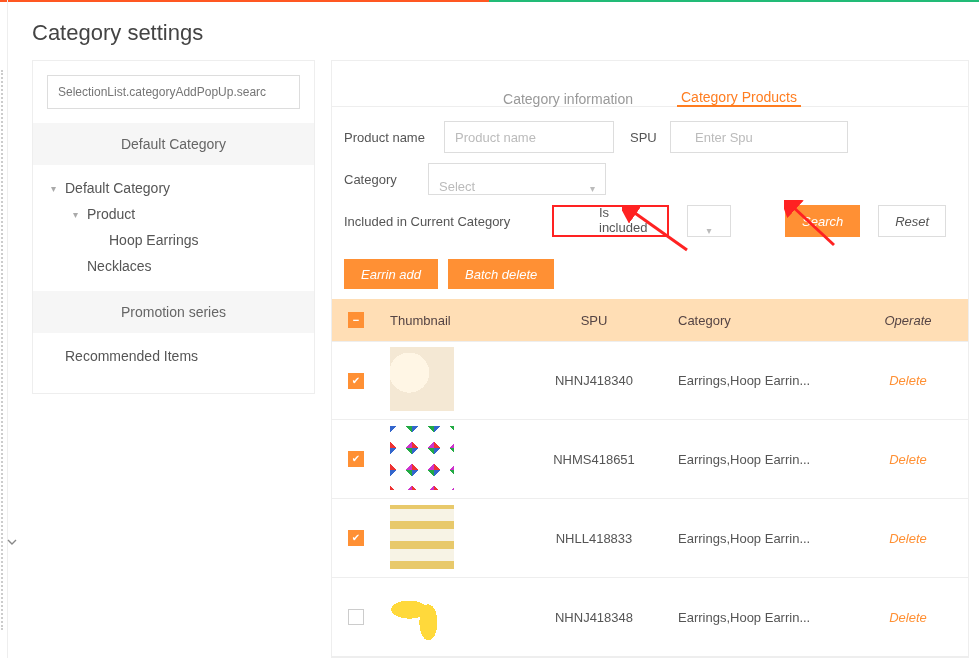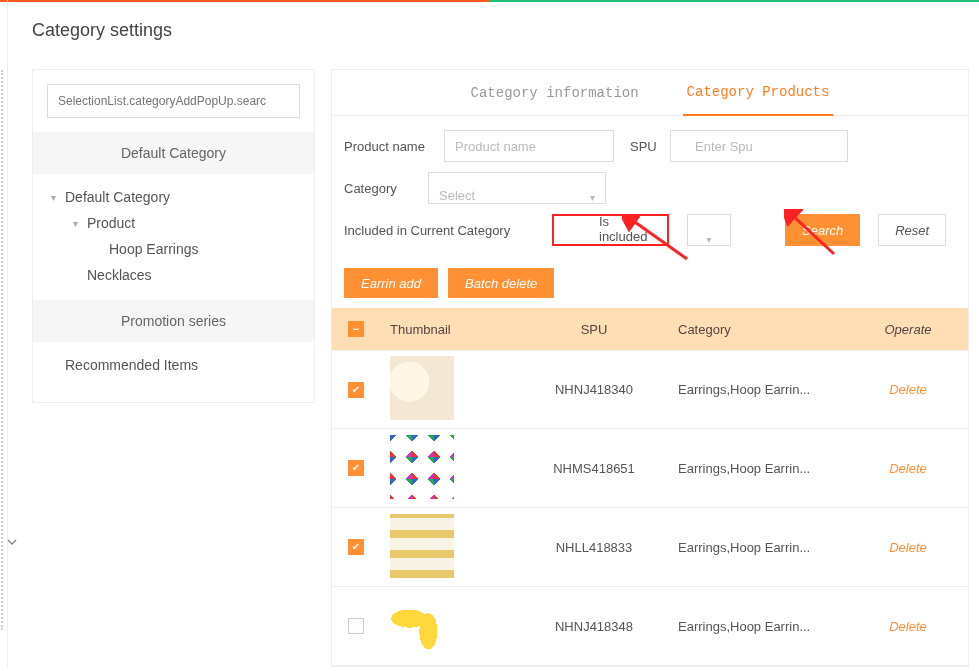--- a/index.html
+++ b/index.html
@@ -43,24 +43,24 @@
   .topbar {
     height: 2px;
     background: linear-gradient(to right, #ff5722 0, #ff5722 50%, #2b7 50%, #2b7 100%);
   }
 
   .page {
     padding: 10px 0 0 32px;
   }
 
   .page-title {
-    font-size: 18px;
+    font-size: 22px;
     font-weight: 400;
     color: #444;
-    margin: 8px 0 28px 0;
+    margin: 8px 0 14px 0;
   }
 
   .content-row {
     display:flex;
     gap: 16px;
     align-items:flex-start;
   }
 
   .sidebar {
     width: 283px;
@@ -124,23 +124,22 @@
     gap:40px;
     border-bottom:1px solid #eee;
     height:46px;
     align-items:center;
   }
   .tab {
     color:#999;
     font-size:14px;
     padding: 0 4px;
     height:46px;
-    display:flex; align-items:center;
+    display:flex; align-items:flex-end;
     cursor:pointer;
-    font-family:Liberation Mono, monospace;
   }
   .tab.active {
     color:#ff7d20;
     border-bottom: 2px solid #ff7d20;
   }
 
   .filters {
     padding: 14px 12px 12px 12px;
   }
   .filter-row {

